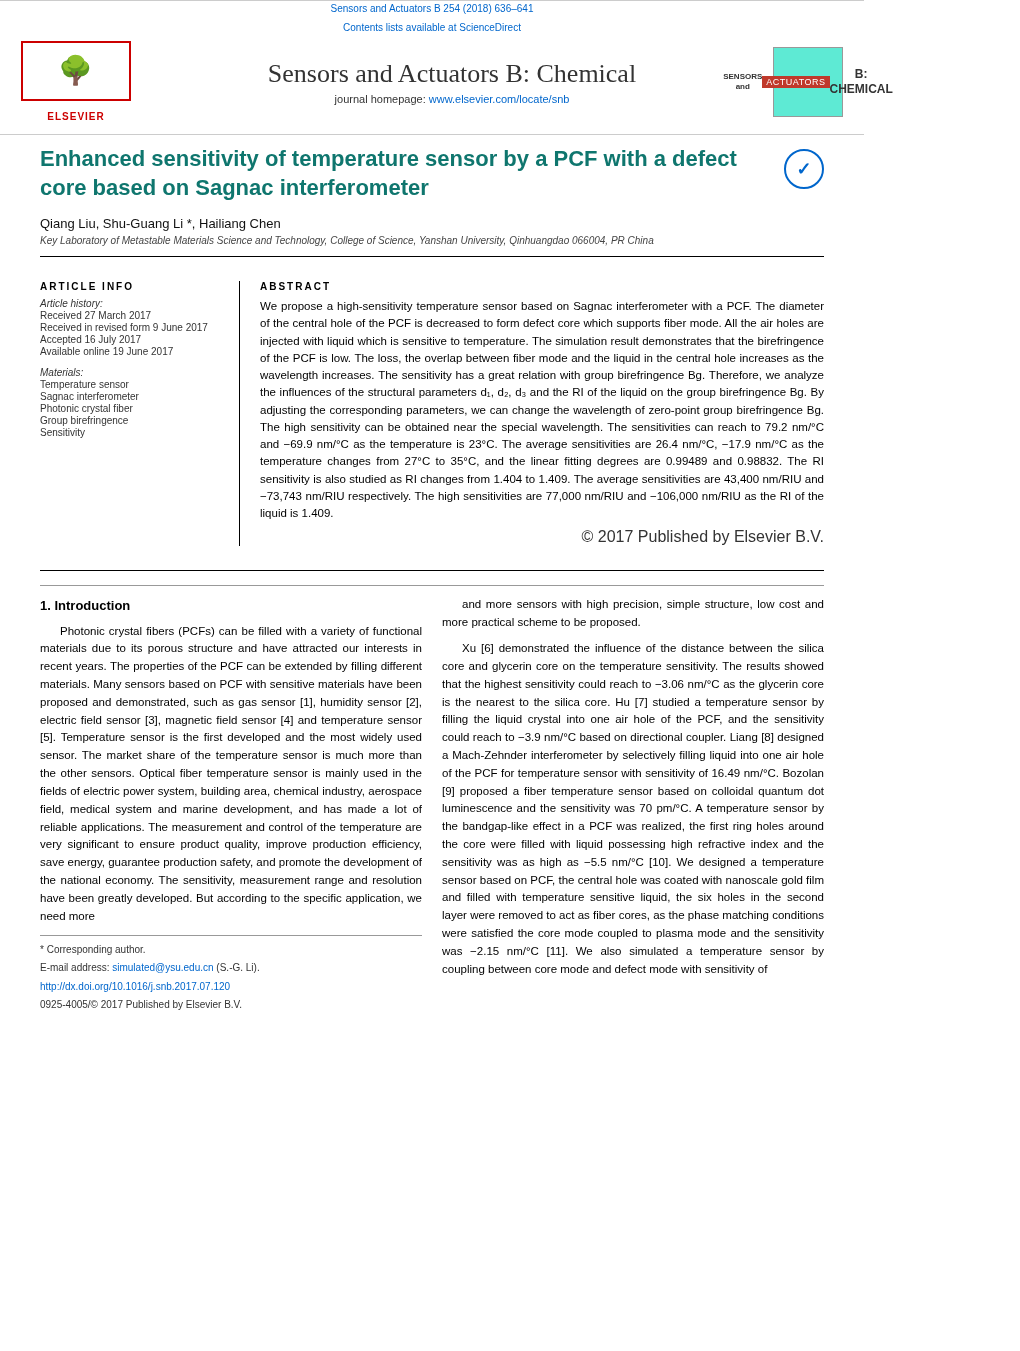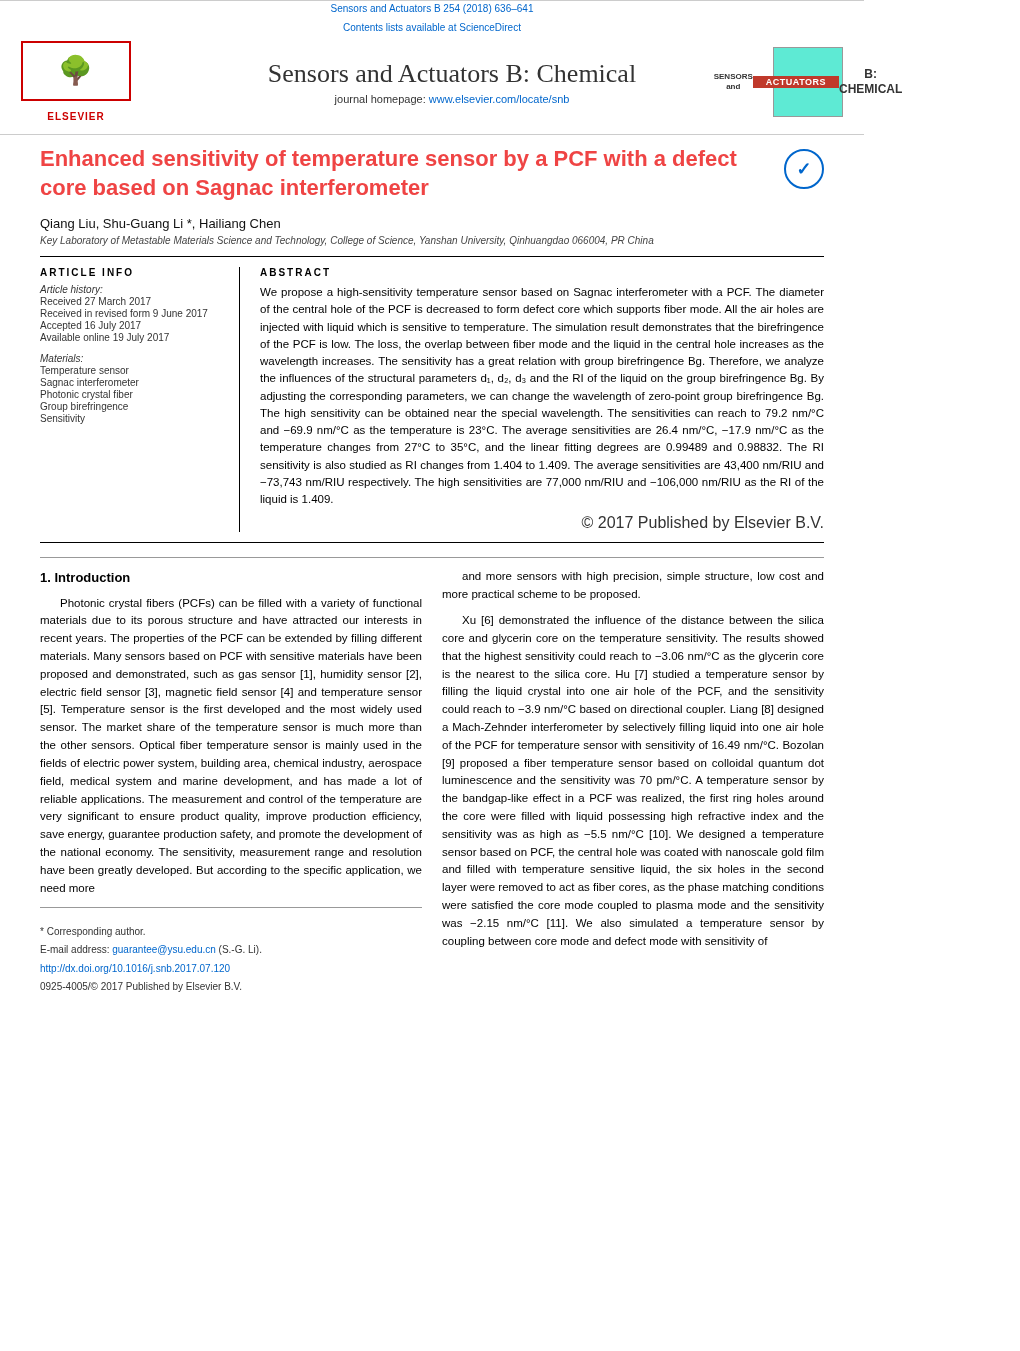--- a/index.html
+++ b/index.html
@@ -127,22 +127,22 @@
     .sensors-badge .s-top {
       font-size: 8px;
       color: #333;
       line-height: 1.2;
     }
 
     .sensors-badge .s-mid {
       background: #c0392b;
       color: #fff;
       font-size: 9px;
-      font-weight: bold;
-      padding: 1px 13px;
+      font-weight: normal;
+      padding: 1px 4px;
       margin: 2px 0;
       letter-spacing: 0.5px;
     }
 
     .sensors-badge .s-bot {
       font-size: 12px;
       color: #333;
       line-height: 1.2;
       font-weight: bold;
     }
@@ -167,21 +167,21 @@
       align-items: flex-start;
       justify-content: space-between;
       margin-bottom: 8px;
       padding-bottom: 6px;
     }
 
     .article-title {
       font-size: 22px;
       font-family: Arial, Helvetica, sans-serif;
       font-weight: bold;
-      color: #ef4444;
+      color: #0f766e;
       line-height: 1.3;
       flex: 1;
       padding-right: 20px;
     }
 
     .crossmark-badge {
       width: 40px;
       height: 40px;
       border: 2px solid #0066cc;
       border-radius: 50%;
@@ -211,21 +211,21 @@
       font-family: Arial, sans-serif;
     }
 
     
     .two-col {
       display: flex;
       gap: 20px;
       margin-bottom: 14px;
       border-top: 1px solid #000;
       border-bottom: 1px solid #000;
-      padding: 10px 0;
+      padding: 24px 0;
     }
 
     .article-info {
       width: 200px;
       flex-shrink: 0;
       border-right: 1px solid #000;
       padding-right: 14px;
     }
 
     .info-section-title {
@@ -321,21 +321,21 @@
       color: #000;
     }
 
     .body-para {
       margin-bottom: 8px;
       text-indent: 20px;
     }
 
     .footnote-area {
       border-top: 1px solid #999;
-      padding-top: 16px;
+      padding-top: 6px;
       margin-top: 10px;
       font-size: 10px;
       font-family: Arial, sans-serif;
       color: #333;
     }
 
     .footnote-line {
       margin-bottom: 2px;
     }
 
@@ -416,21 +416,21 @@
     <div class="affiliation">Key Laboratory of Metastable Materials Science and Technology, College of Science, Yanshan University, Qinhuangdao 066004, PR China</div>
 
     <div class="two-col">
 
       <div class="article-info">
         <div class="info-section-title">ARTICLE INFO</div>
         <div class="info-label">Article history:</div>
         <div class="info-date">Received 27 March 2017</div>
         <div class="info-date">Received in revised form 9 June 2017</div>
         <div class="info-date">Accepted 16 July 2017</div>
-        <div class="info-date">Available online 19 July 2017</div>
+        <div class="info-date">Available online 19 June 2017</div>
 
         <div class="keywords-section">
           <div class="info-label">Materials:</div>
           <div class="keyword-item">Temperature sensor</div>
           <div class="keyword-item">Sagnac interferometer</div>
           <div class="keyword-item">Photonic crystal fiber</div>
           <div class="keyword-item">Group birefringence</div>
           <div class="keyword-item">Sensitivity</div>
         </div>
       </div>
@@ -449,21 +449,21 @@
       <div class="body-col">
         <div class="section-heading">1.  Introduction</div>
         <p class="body-para">
           <span>Photonic crystal fibers (PCFs) can be filled with a variety of functional materials due to its porous structure and have attracted our interests in recent years. The properties of the PCF can be extended by filling different materials. Many sensors based on PCF with sensitive materials have been proposed and demonstrated, such as gas sensor [1], humidity sensor [2], electric field sensor [3], magnetic field sensor [4] and temperature sensor [5]. Temperature sensor is the first developed and the most widely used sensor. The market share of the temperature sensor is much more than the other sensors. Optical fiber temperature sensor is mainly used in the fields of electric power system, building area, chemical industry, aerospace field, medical system and marine development, and has made a lot of reliable applications. The measurement and control of the temperature are very significant to ensure product quality, improve production efficiency, save energy, guarantee production safety, and promote the development of the national economy. The sensitivity, measurement range and resolution have been greatly developed. But according to the specific application, we need more</span>
         </p>
 
         <div class="footnote-area">
           <div class="footnote-line">* Corresponding author.</div>
           <div class="footnote-line">
             <span>E-mail address:</span>
-            <span class="footnote-email">guarantee@ysu.edu.cn</span>
+            <span class="footnote-email">simulated@ysu.edu.cn</span>
             <span>(S.-G. Li).</span>
           </div>
           <div class="doi-footer">http://dx.doi.org/10.1016/j.snb.2017.07.120</div>
           <div class="copyright-footer">0925-4005/© 2017 Published by Elsevier B.V.</div>
         </div>
       </div>
 
       <div class="body-col">
         <p class="body-para">
           <span>and more sensors with high precision, simple structure, low cost and more practical scheme to be proposed.</span>

